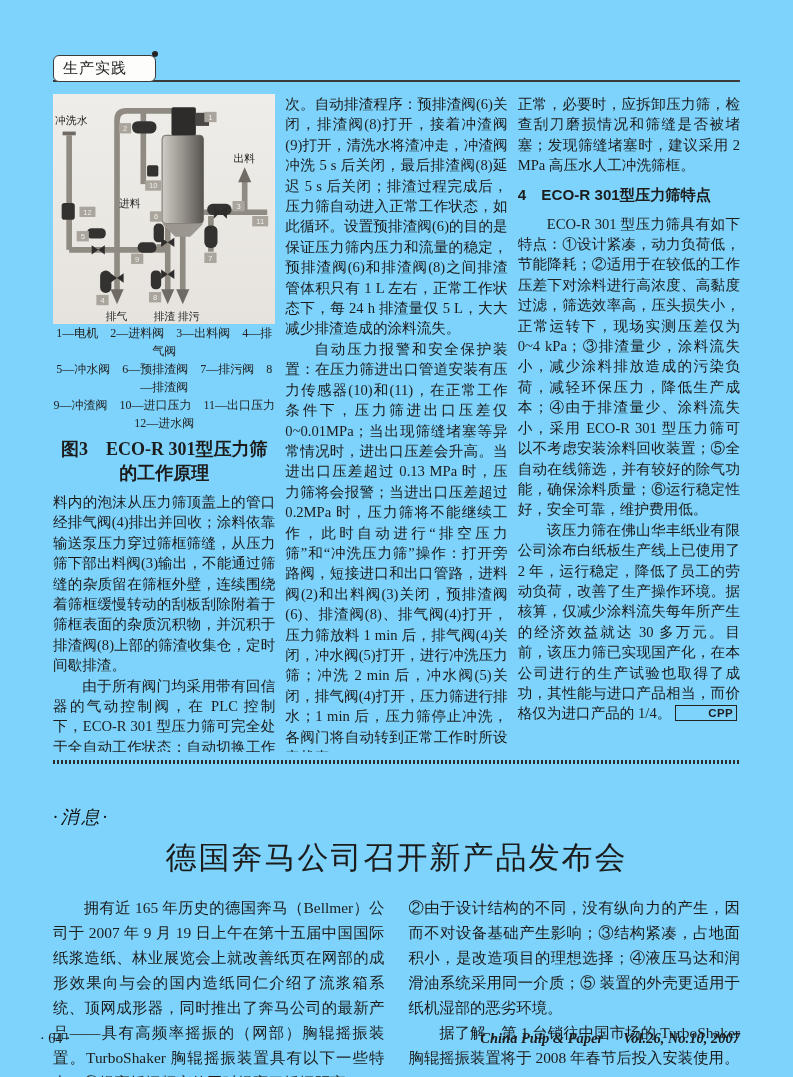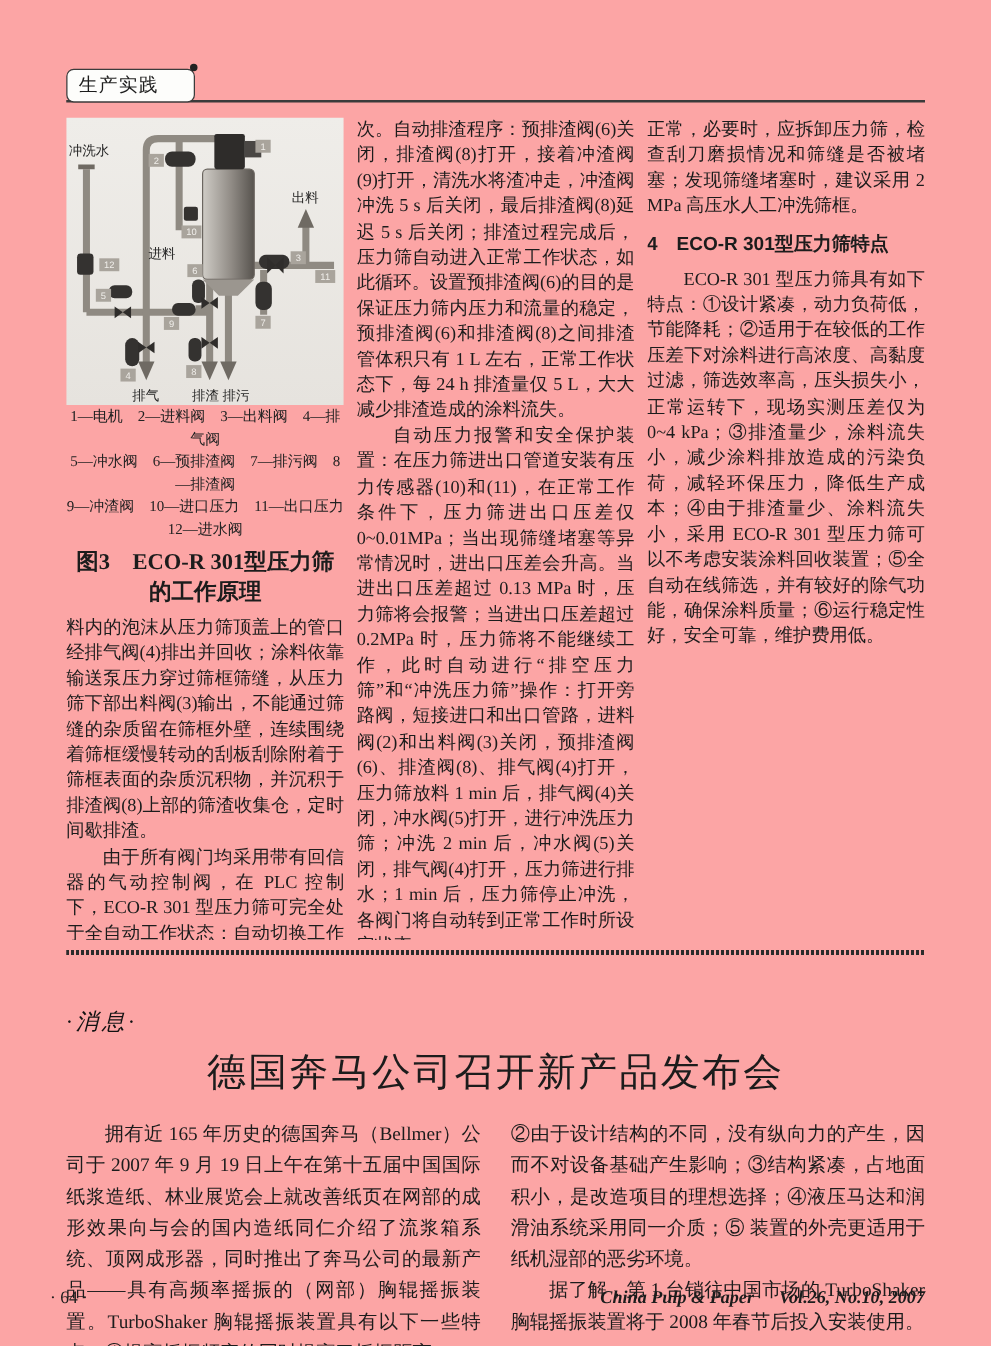--- a/index.html
+++ b/index.html
@@ -1,18 +1,18 @@
 <!DOCTYPE html>
 <html><head>
 <meta charset="utf-8">
 <style>
   html,body{margin:0;padding:0;background:#9a9a9a;}
   .page{
     position:relative;width:793px;height:1077px;margin:0 auto;
-    background:#fca5a5;box-sizing:border-box;padding:50px 53px 0 53px;
+    background:#7dd3fc;box-sizing:border-box;padding:50px 53px 0 53px;
     font-family:"Liberation Serif","DejaVu Serif",serif;color:#1c1c1c;
     overflow:hidden;
   }
   
   .header{position:relative;height:30px;border-bottom:2px solid #3b3b3b;}
   .header-tab{
     position:absolute;left:0;bottom:-2px;background:#fdfdfb;
     border:1.6px solid #3b3b3b;border-radius:6px;
     padding:3px 28px 3px 9px;font-size:15px;letter-spacing:1px;
   }
@@ -187,20 +187,21 @@
     <div class="col">
       <p class="para">次。自动排渣程序：预排渣阀(6)关闭，排渣阀(8)打开，接着冲渣阀(9)打开，清洗水将渣冲走，冲渣阀冲洗 5 s 后关闭，最后排渣阀(8)延迟 5 s 后关闭；排渣过程完成后，压力筛自动进入正常工作状态，如此循环。设置预排渣阀(6)的目的是保证压力筛内压力和流量的稳定，预排渣阀(6)和排渣阀(8)之间排渣管体积只有 1 L 左右，正常工作状态下，每 24 h 排渣量仅 5 L，大大减少排渣造成的涂料流失。</p>
       <p class="para indent">自动压力报警和安全保护装置：在压力筛进出口管道安装有压力传感器(10)和(11)，在正常工作条件下，压力筛进出口压差仅 0~0.01MPa；当出现筛缝堵塞等异常情况时，进出口压差会升高。当进出口压差超过 0.13 MPa 时，压力筛将会报警；当进出口压差超过 0.2MPa 时，压力筛将不能继续工作，此时自动进行“排空压力筛”和“冲洗压力筛”操作：打开旁路阀，短接进口和出口管路，进料阀(2)和出料阀(3)关闭，预排渣阀(6)、排渣阀(8)、排气阀(4)打开，压力筛放料 1 min 后，排气阀(4)关闭，冲水阀(5)打开，进行冲洗压力筛；冲洗 2 min 后，冲水阀(5)关闭，排气阀(4)打开，压力筛进行排水；1 min 后，压力筛停止冲洗，各阀门将自动转到正常工作时所设定状态。</p>
 
     </div>
 
     <div class="col">
       <p class="para">正常，必要时，应拆卸压力筛，检查刮刀磨损情况和筛缝是否被堵塞；发现筛缝堵塞时，建议采用 2 MPa 高压水人工冲洗筛框。</p>
       <h3 class="sec-h">4　ECO-R 301型压力筛特点</h3>
       <p class="para indent">ECO-R 301 型压力筛具有如下特点：①设计紧凑，动力负荷低，节能降耗；②适用于在较低的工作压差下对涂料进行高浓度、高黏度过滤，筛选效率高，压头损失小，正常运转下，现场实测压差仅为 0~4 kPa；③排渣量少，涂料流失小，减少涂料排放造成的污染负荷，减轻环保压力，降低生产成本；④由于排渣量少、涂料流失小，采用 ECO-R 301 型压力筛可以不考虑安装涂料回收装置；⑤全自动在线筛选，并有较好的除气功能，确保涂料质量；⑥运行稳定性好，安全可靠，维护费用低。</p>
+      <p class="para indent"><span>该压力筛在佛山华丰纸业有限公司涂布白纸板生产线上已使用了 2 年，运行稳定，降低了员工的劳动负荷，改善了生产操作环境。据核算，仅减少涂料流失每年所产生的经济效益就达 30 多万元。目前，该压力筛已实现国产化，在本公司进行的生产试验也取得了成功，其性能与进口产品相当，而价格仅为进口产品的 1/4。</span> <span class="cpp-badge">CPP</span></p>
 
     </div>
   </div>
 
   <div class="divider"></div>
 
   <div class="news">
     <div class="news-label">·消息·</div>
     <h1 class="news-title">德国奔马公司召开新产品发布会</h1>
     <div class="news-cols">

